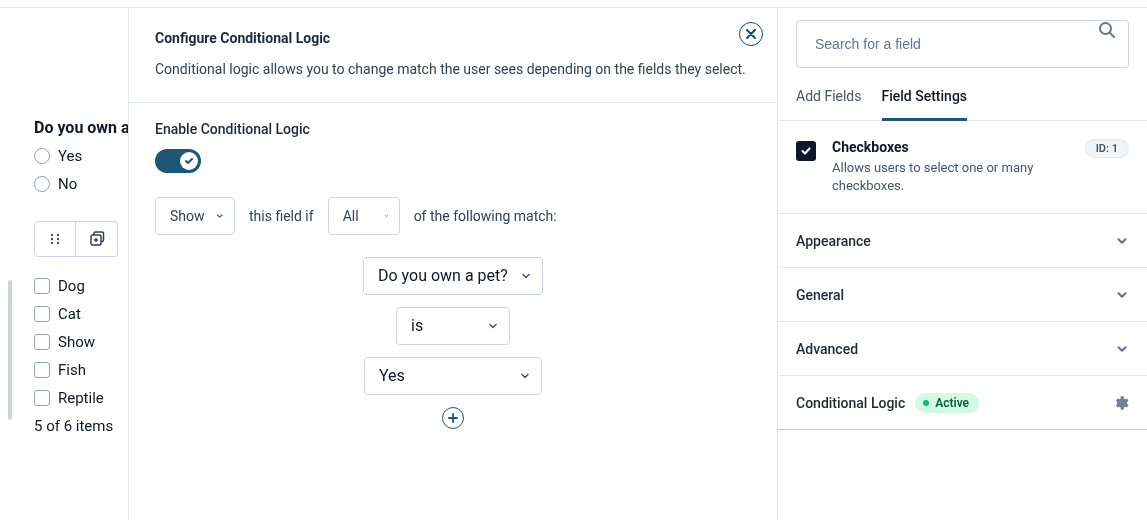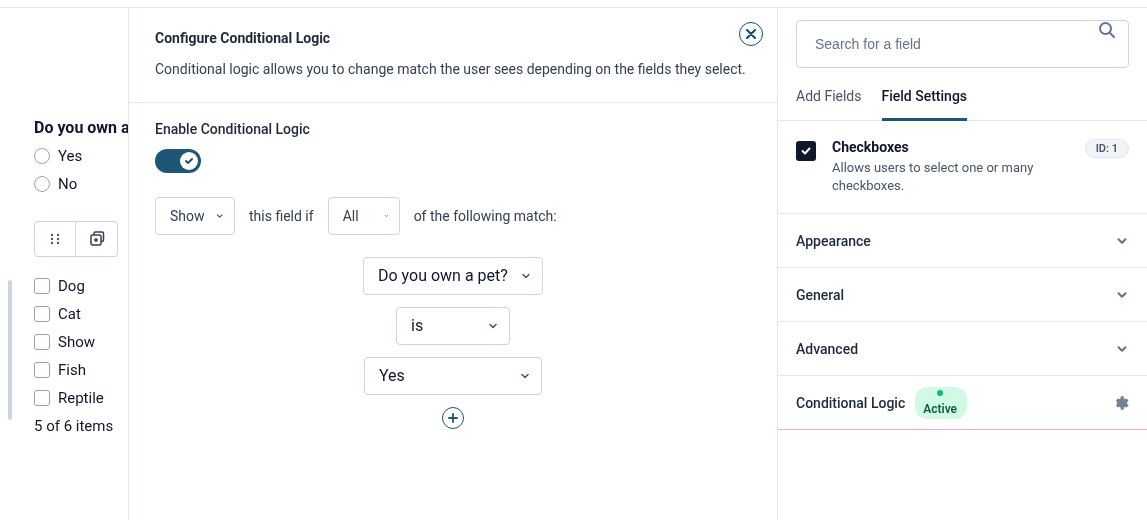--- a/index.html
+++ b/index.html
@@ -308,21 +308,20 @@
       background: #d1fae5;
       border-radius: 12px;
       padding: 3px 10px 3px 8px;
       font-size: 12px;
       font-weight: 600;
       color: #065f46;
       display: inline-flex;
       align-items: center;
       gap: 6px;
       margin-left: 10px;
-      flex-direction: column;
     }
     .status-dot {
       width: 6px;
       height: 6px;
       background: #10b981;
       border-radius: 50%;
     }
     .gear-icon { color: #64748b; }
     .cl-left { display: flex; align-items: center; }
   </style>

